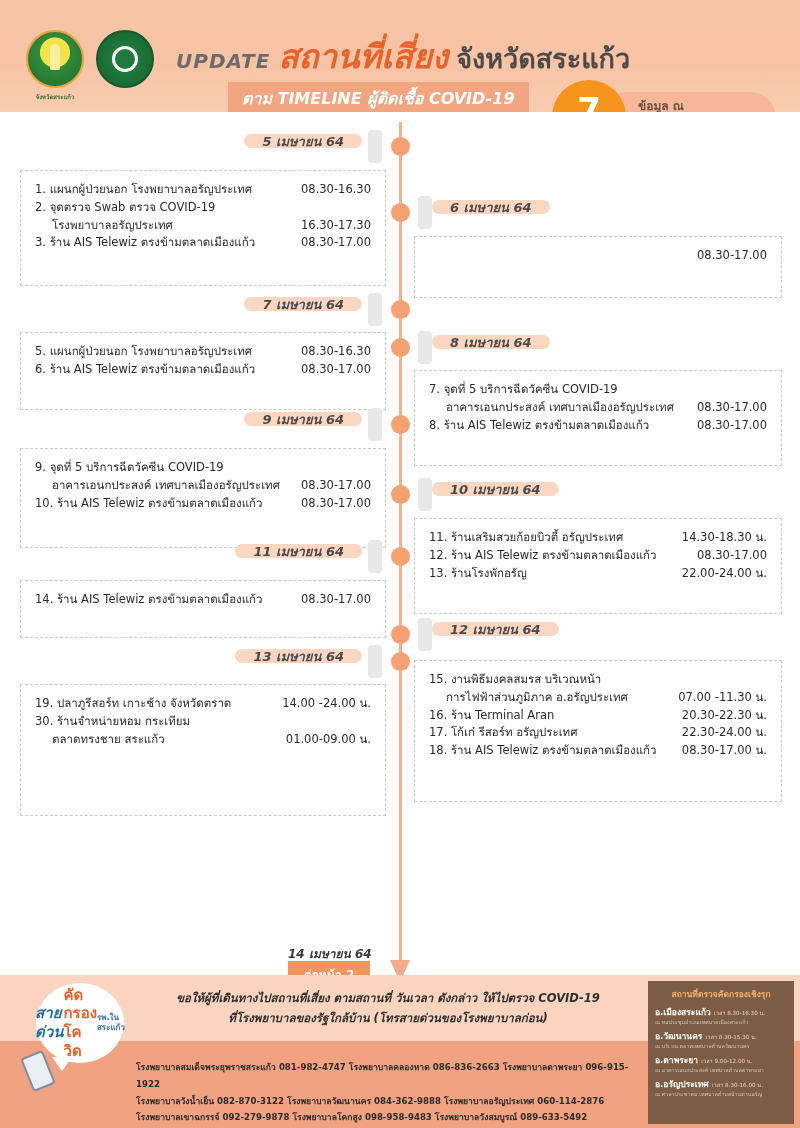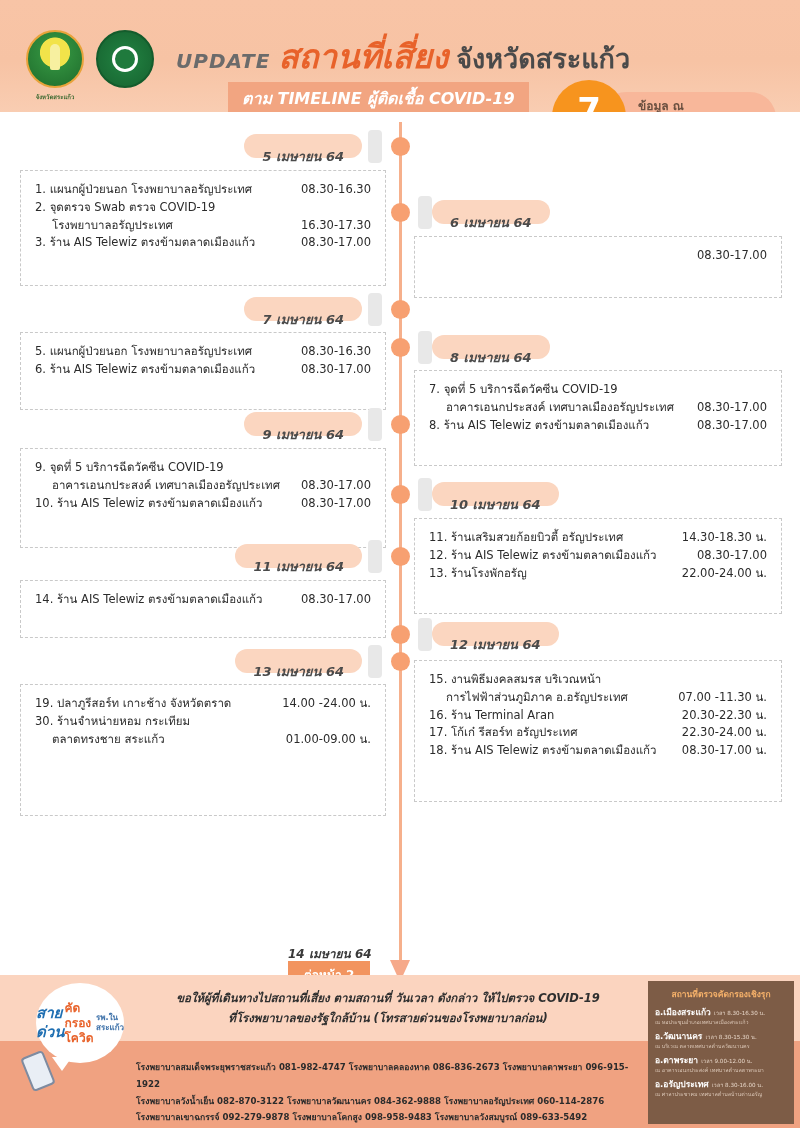--- a/index.html
+++ b/index.html
@@ -117,22 +117,22 @@
   .node {
     position: absolute; left: 391px;
     width: 19px; height: 19px; border-radius: 50%;
     background: #f7a071;
   }
 
   
   .pill {
     position: absolute; height: 14px;
     background: #fbd6c0; border-radius: 13px;
-    display: flex; align-items: flex-start;
-    padding: 12px 18px;
+    display: flex; align-items: center;
+    padding: 1px 18px;
   }
   .pill span {
     font-size: 13px; font-weight: bold; font-style: italic; color: #4a4a4a;
     white-space: nowrap;
   }
   .tab {
     position: absolute; top: 0;
     width: 14px; height: 33px; border-radius: 4px;
     background: #e8e8e8;
   }
@@ -183,21 +183,21 @@
     line-height: 1.25;
   }
   .bubble::after {
     content: ""; position: absolute; left: 16px; bottom: -8px;
     width: 0; height: 0;
     border-left: 10px solid transparent;
     border-right: 10px solid transparent;
     border-top: 14px solid #ffffff;
   }
   .b1 { font-size: 15px; font-weight: bold; font-style: italic; color: #1f6fb2; }
-  .b2 { font-size: 12px; font-weight: bold; color: #e8622a; }
+  .b2 { font-size: 15px; font-weight: bold; color: #e8622a; }
   .b3 { font-size: 8px; font-weight: bold; color: #3a6fa8; }
   .phone-icon {
     position: absolute; left: 26px; top: 78px;
     width: 24px; height: 36px; border-radius: 4px;
     background: #e9eef5; border: 2px solid #7e8ba0;
     transform: rotate(-22deg);
   }
 
   .footer-msg {
     position: absolute; left: 128px; top: 13px;
@@ -469,21 +469,21 @@
       <span class="b3">รพ.ในสระแก้ว</span>
     </div>
     <div class="phone-icon"></div>
 
     <div class="footer-msg">
       <div>ขอให้ผู้ที่เดินทางไปสถานที่เสี่ยง ตามสถานที่ วันเวลา ดังกล่าว ให้ไปตรวจ COVID-19</div>
       <div>ที่โรงพยาบาลของรัฐใกล้บ้าน (โทรสายด่วนของโรงพยาบาลก่อน)</div>
     </div>
 
     <div class="hospitals" id="hospitals-render">
-        <div><span>โรงพยาบาลสมเด็จพระยุพราชสระแก้ว</span> <span>081-982-4747</span>  <span>โรงพยาบาลคลองหาด</span> <span>086-836-2673</span>  <span>โรงพยาบาลตาพระยา</span> <span>096-915-1922</span>  </div>
+        <div><span>โรงพยาบาลสมเด็จพระยุพราชสระแก้ว</span> <span>081-982-4747</span>  <span>โรงพยาบาลคลองหาด</span> <span>086-836-2663</span>  <span>โรงพยาบาลตาพระยา</span> <span>096-915-1922</span>  </div>
         <div><span>โรงพยาบาลวังน้ำเย็น</span> <span>082-870-3122</span>  <span>โรงพยาบาลวัฒนานคร</span> <span>084-362-9888</span>  <span>โรงพยาบาลอรัญประเทศ</span> <span>060-114-2876</span>  </div>
         <div><span>โรงพยาบาลเขาฉกรรจ์</span> <span>092-279-9878</span>  <span>โรงพยาบาลโคกสูง</span> <span>098-958-9483</span>  <span>โรงพยาบาลวังสมบูรณ์</span> <span>089-633-5492</span>  </div>
       </div>
 
     <div class="side-panel">
       <div class="side-title">สถานที่ตรวจคัดกรองเชิงรุก</div>
       <div id="side-render">
           <div class="side-item">
             <div class="side-head">
               <span class="side-name">อ.เมืองสระแก้ว</span>

